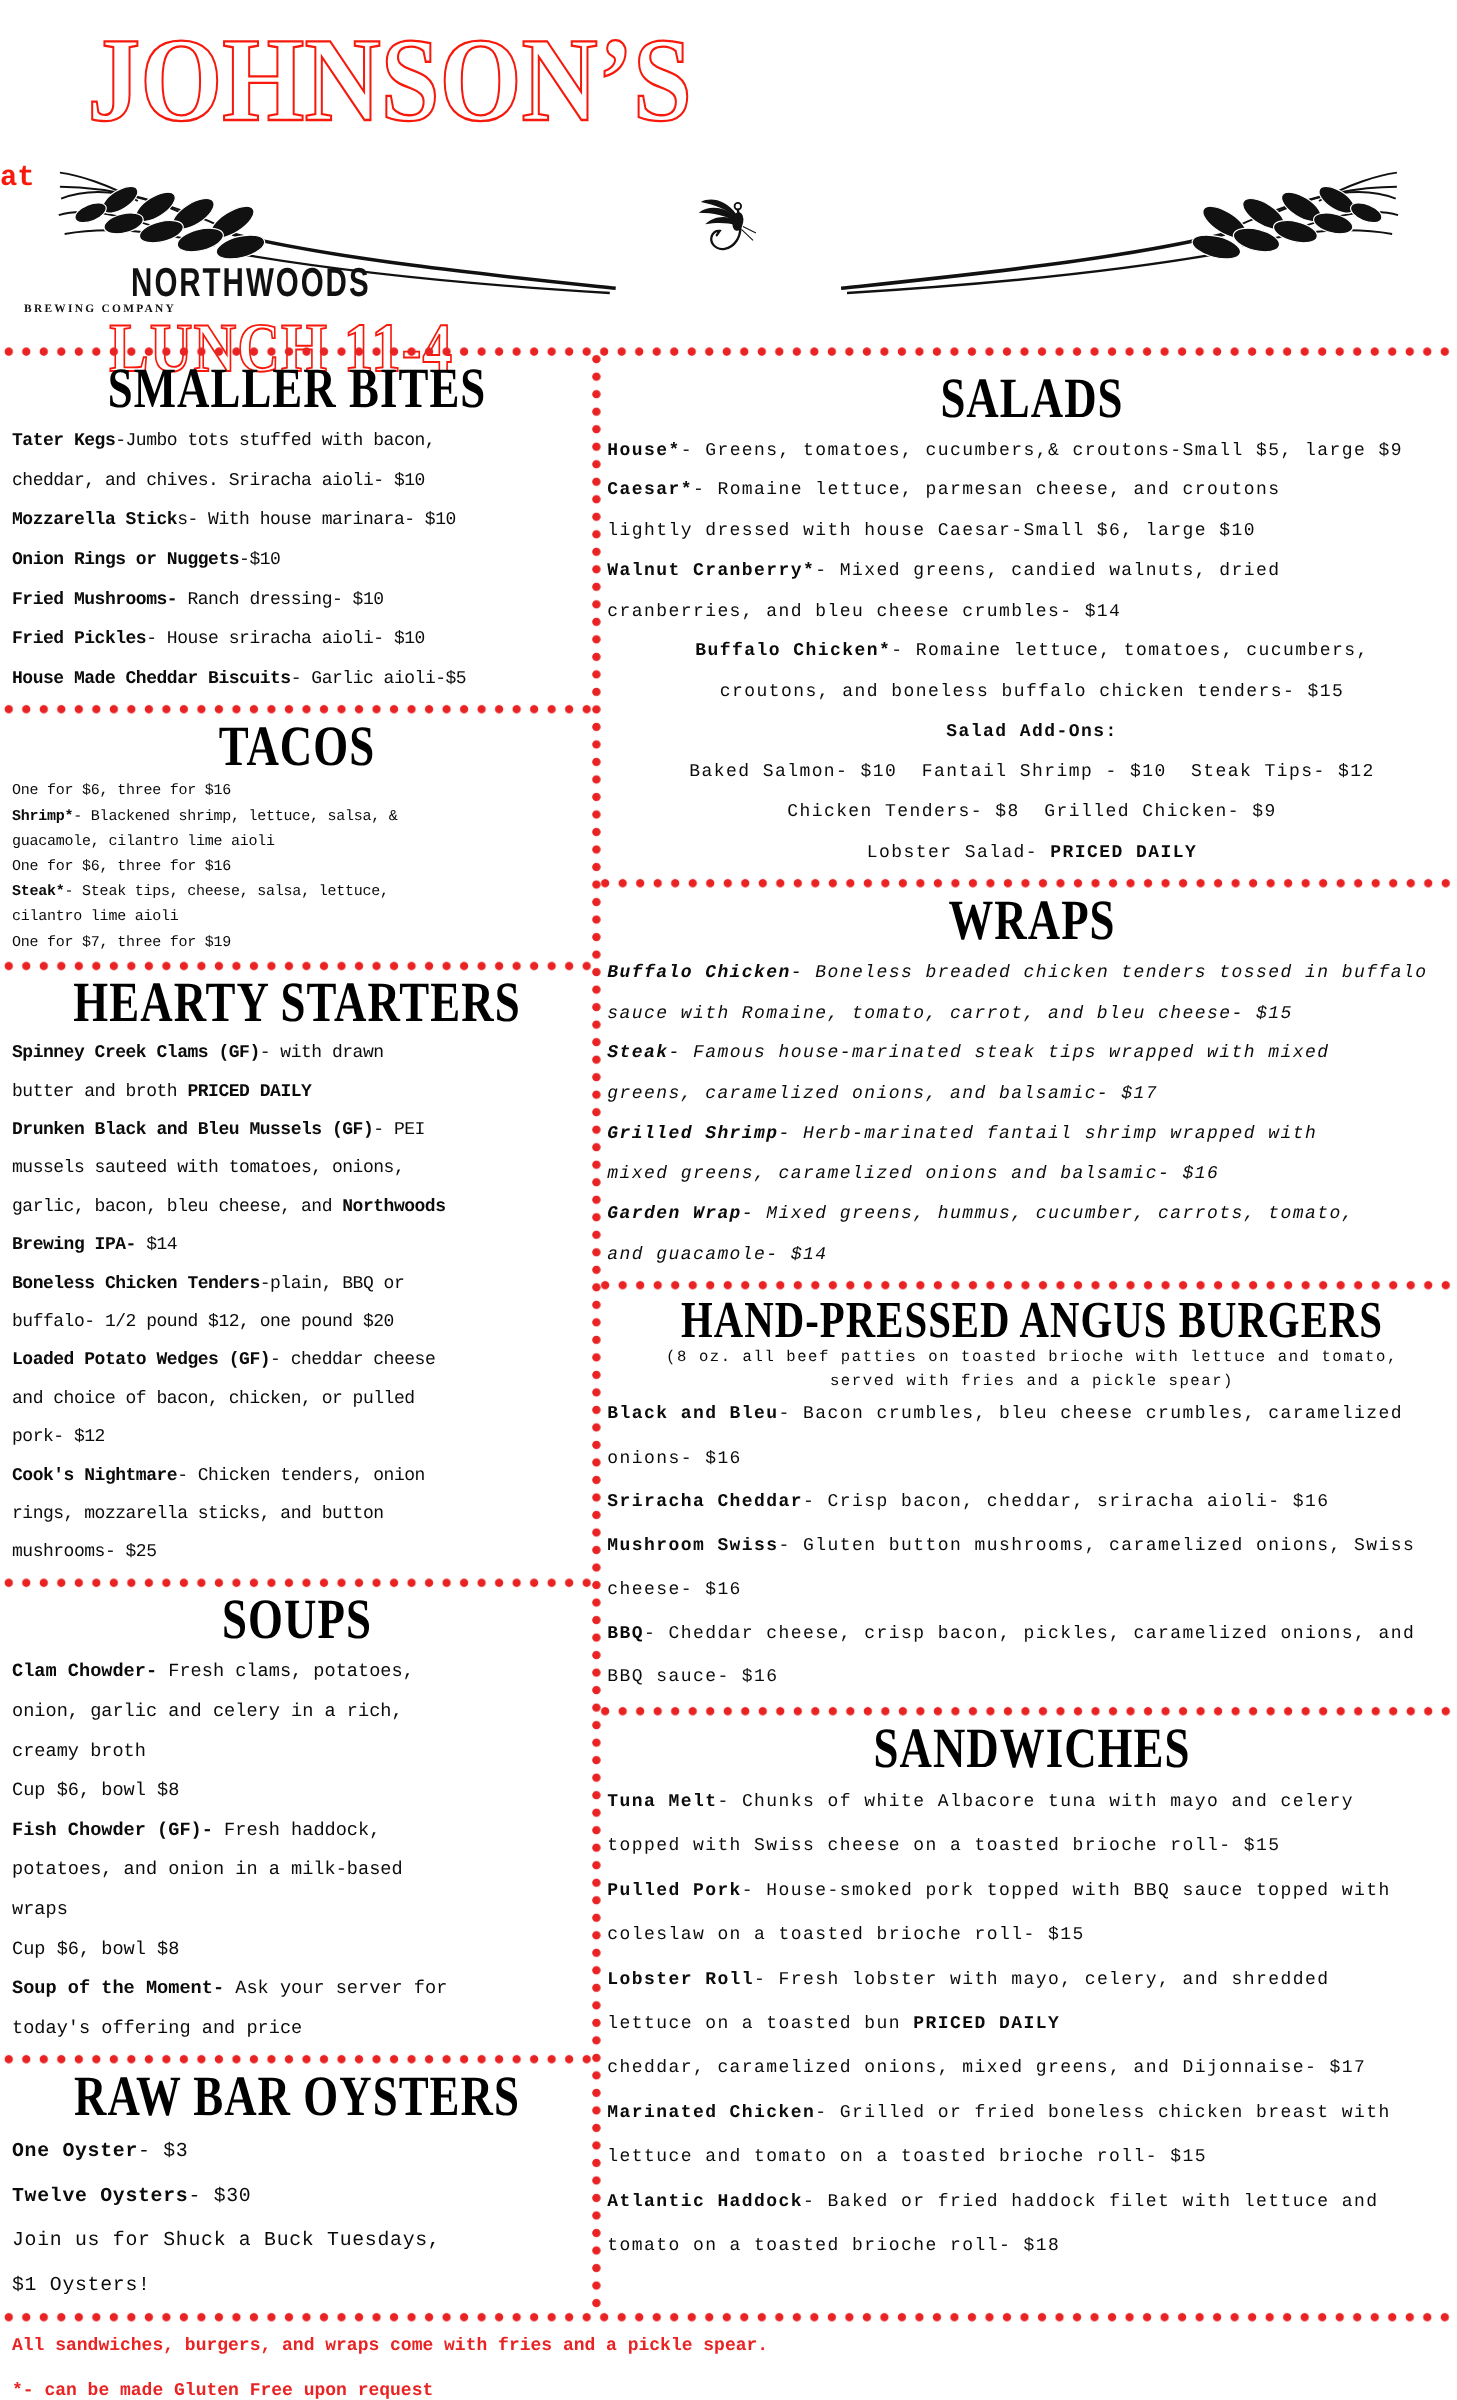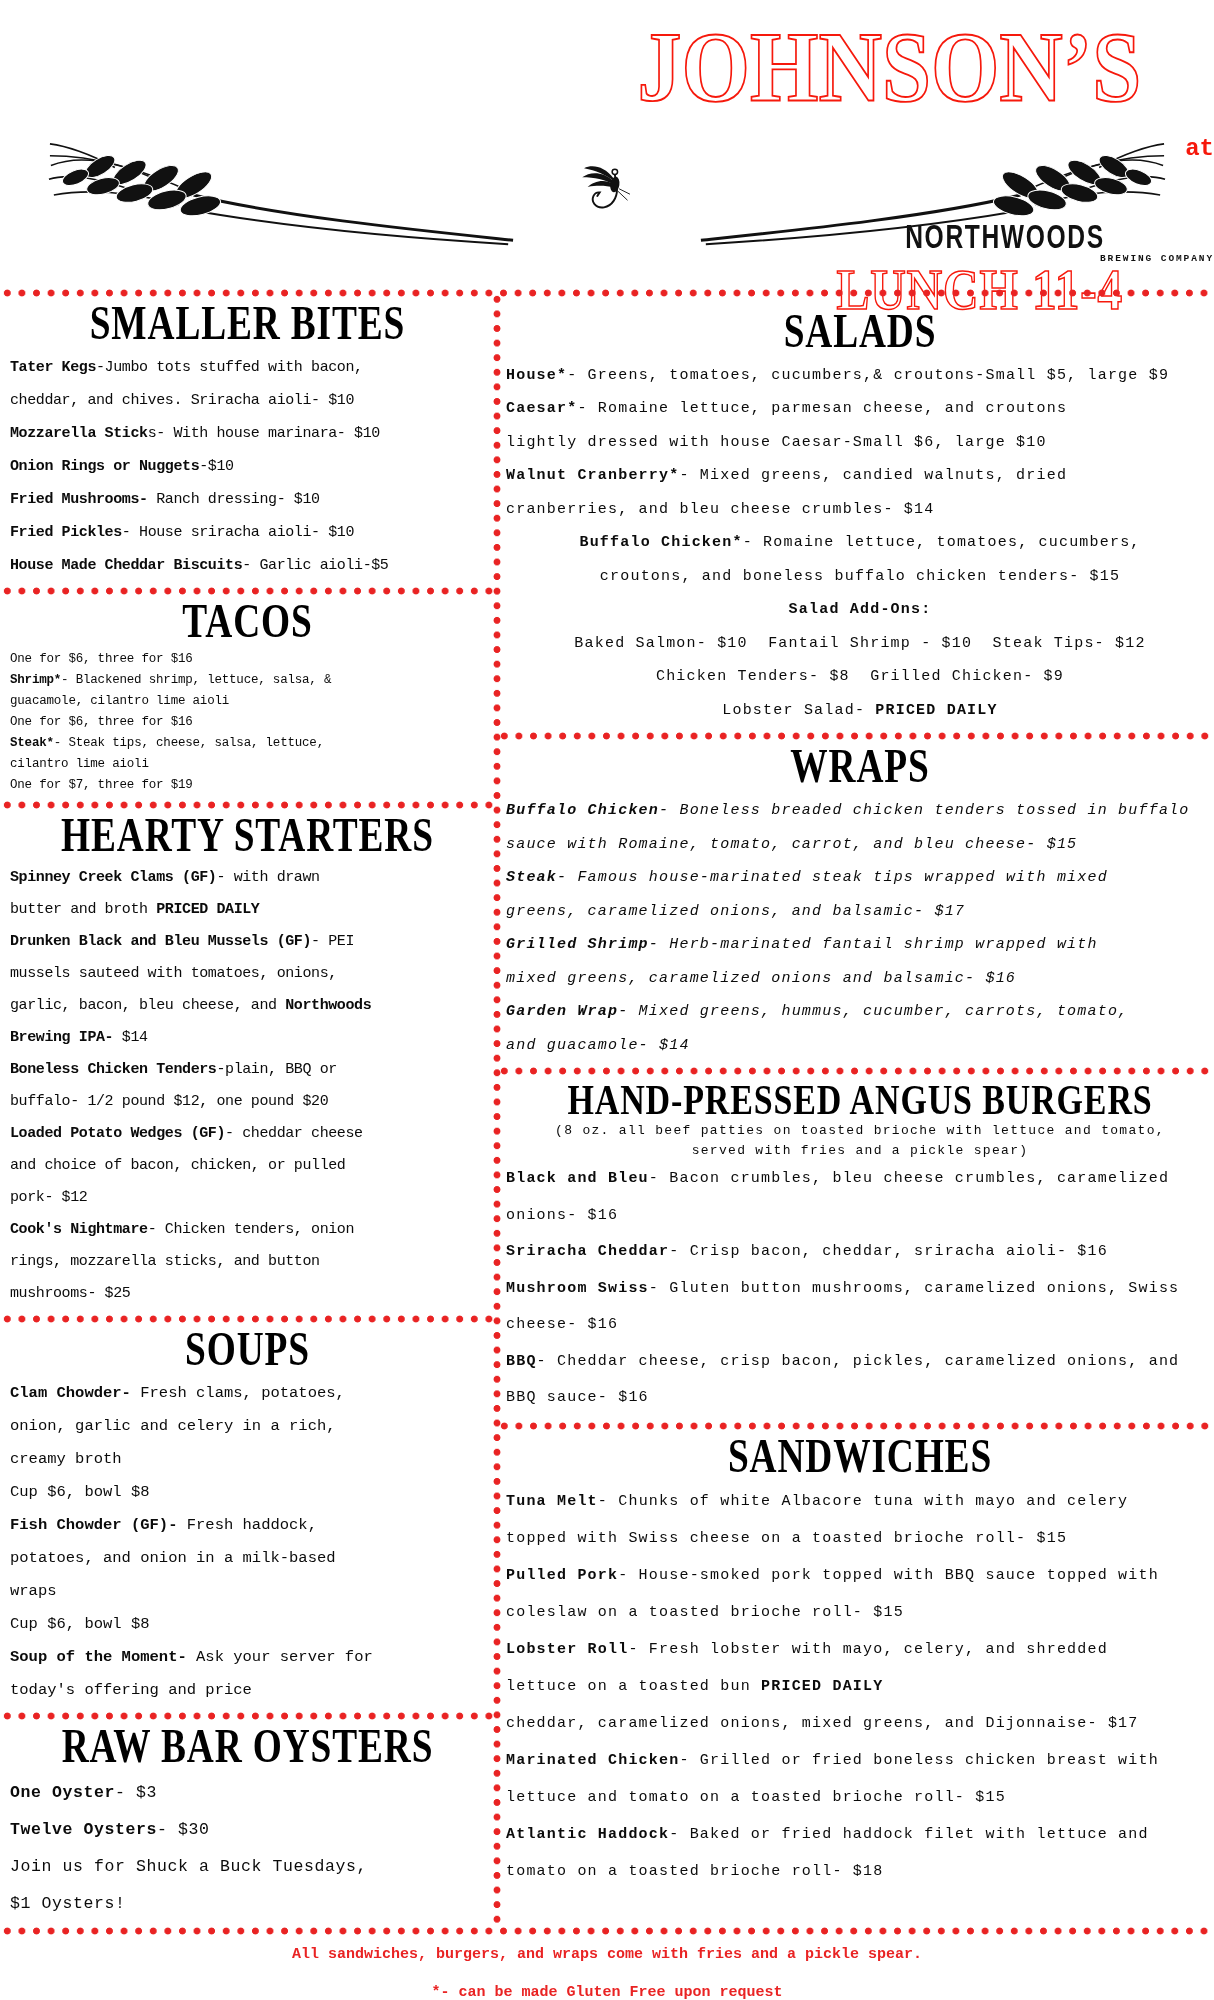--- a/index.html
+++ b/index.html
@@ -1,37 +1,37 @@
 <!DOCTYPE html>
 <html style="--red: #f6190c; --dot: #e92323; --ink: #0a0a0a;"><head>
 <meta charset="utf-8">
 <style>
   :root{ --red:#f6190c; --dot:#e92323; --ink:#0a0a0a; }
   *{ margin:0; padding:0; box-sizing:border-box; }
   body{ background:#ffffff; font-family:"Liberation Mono","DejaVu Sans Mono",monospace; color:var(--ink); }
   .page{ position:relative; width:1214px; height:2000px; background:#fff; overflow:hidden; }
 
   
-  header{ position:relative; height:287px; text-align:right; }
+  header{ position:relative; height:287px; text-align:left; }
   .big-title{
     margin-top:22px; font-family:"Liberation Serif","DejaVu Serif",serif;
     font-weight:bold; font-size:100px; line-height:.9; letter-spacing:0;
     transform:scale(.88,1); transform-origin:center top;
     color:var(--red); -webkit-text-fill-color:#fff; -webkit-text-stroke:1.9px var(--red);
   }
   .at-line{ margin-top:24px; font-size:24px; font-weight:bold; color:var(--red); line-height:1.1; }
   .fly{ display:block; margin:2px auto 0; width:66px; height:58px; }
   .brand{
     font-family:"Liberation Sans","DejaVu Sans",sans-serif; font-weight:bold;
     font-size:30px; line-height:1; letter-spacing:2px;
     transform:scale(.82,1.12); transform-origin:center center; color:#111;
   }
   .brand-sub{
-    font-family:Liberation Mono, monospace; font-weight:bold;
-    font-size:9.5px; letter-spacing:1.9px; line-height:13px; color:#111;
+    font-family:Liberation Serif, serif; font-weight:bold;
+    font-size:9.5px; letter-spacing:1.9px; line-height:13px; color:#111;padding-left:20px;
   }
   .lunch-title{
     margin-top:2px; font-family:"Liberation Serif","DejaVu Serif",serif; font-weight:bold;
     font-size:58px; line-height:.78; letter-spacing:1px;
     transform:scale(.85,1); transform-origin:center top;
     color:var(--red); -webkit-text-fill-color:#fff; -webkit-text-stroke:1.6px var(--red);
   }
   .wheat{ position:absolute; top:112px; width:472px; height:123px; }
   .wheat.left{ left:46px; }
   .wheat.right{ right:46px; transform:scaleX(-1); }
@@ -74,21 +74,21 @@
   .sec-hearty-starters .line{ font-size:15px; letter-spacing:-.4px; line-height:32px; }
   .sec-soups .line{ font-size:15.5px; letter-spacing:0; line-height:33px; }
   .sec-raw-bar-oysters .line{ font-size:16.5px; letter-spacing:.6px; line-height:37px; }
   .sec-salads .line{ font-size:15px; letter-spacing:1.2px; line-height:33.5px; }
   .sec-wraps .line{ font-size:15px; letter-spacing:1.2px; line-height:33.5px;font-style:italic; }
   .sec-hand-pressed-angus-burgers .line{ font-size:15px; letter-spacing:1.2px; line-height:36.5px; }
   .sec-sandwiches .line{ font-size:15px; letter-spacing:1.2px; line-height:37px; }
 
   
   .page-footer{ position:absolute; top:1936px; left:10px; right:10px; }
-  .page-footer .f-line{ color:var(--dot); font-weight:bold; font-size:15px; line-height:38px; white-space:pre;text-align:center; }
+  .page-footer .f-line{ color:var(--dot); font-weight:bold; font-size:15px; line-height:38px; white-space:pre; }
 </style>
 </head>
 <body>
 
 <div class="page">
 
   <header>
     <svg class="wheat left" viewBox="0 0 480 125" aria-hidden="true">
       <g fill="none" stroke="#111">
         <path d="M475,108 C380,98 240,84 150,62" stroke-width="3"></path>

